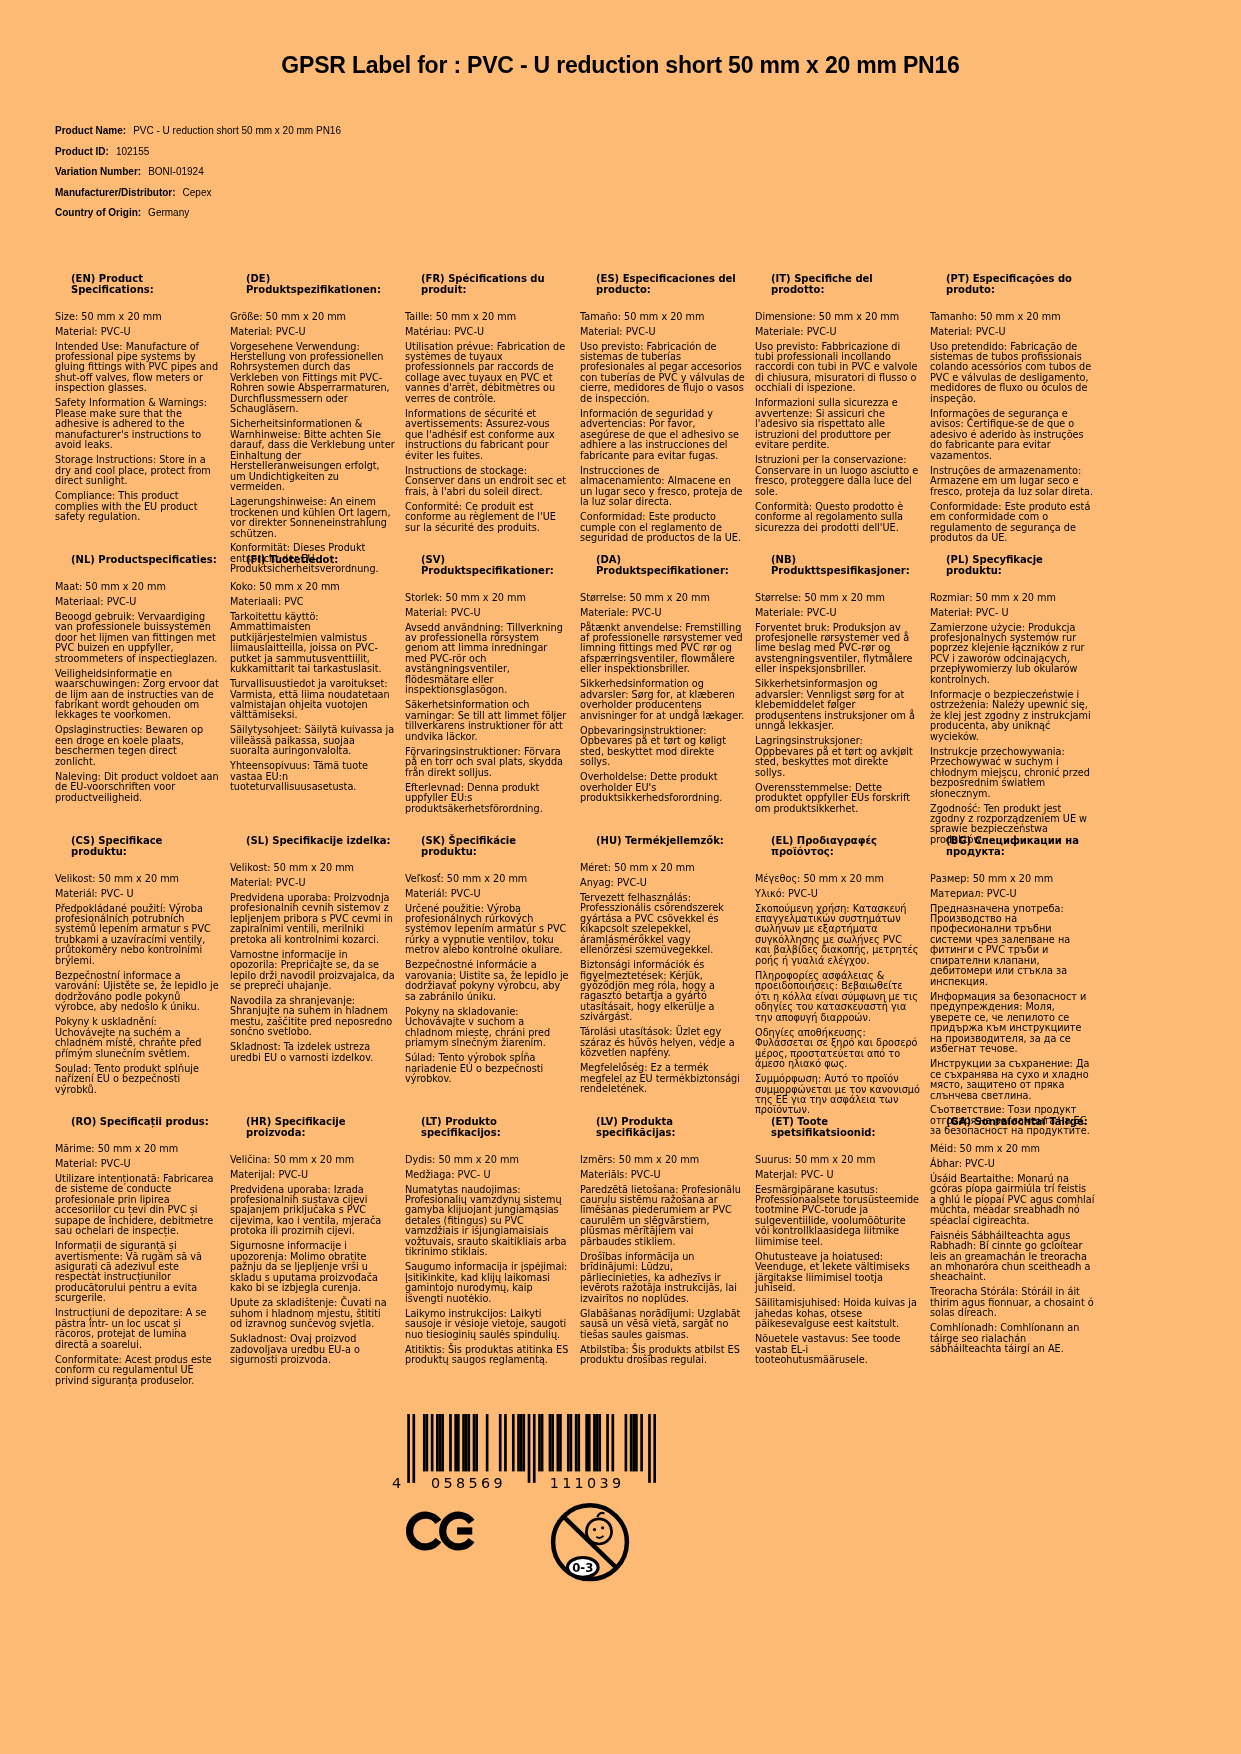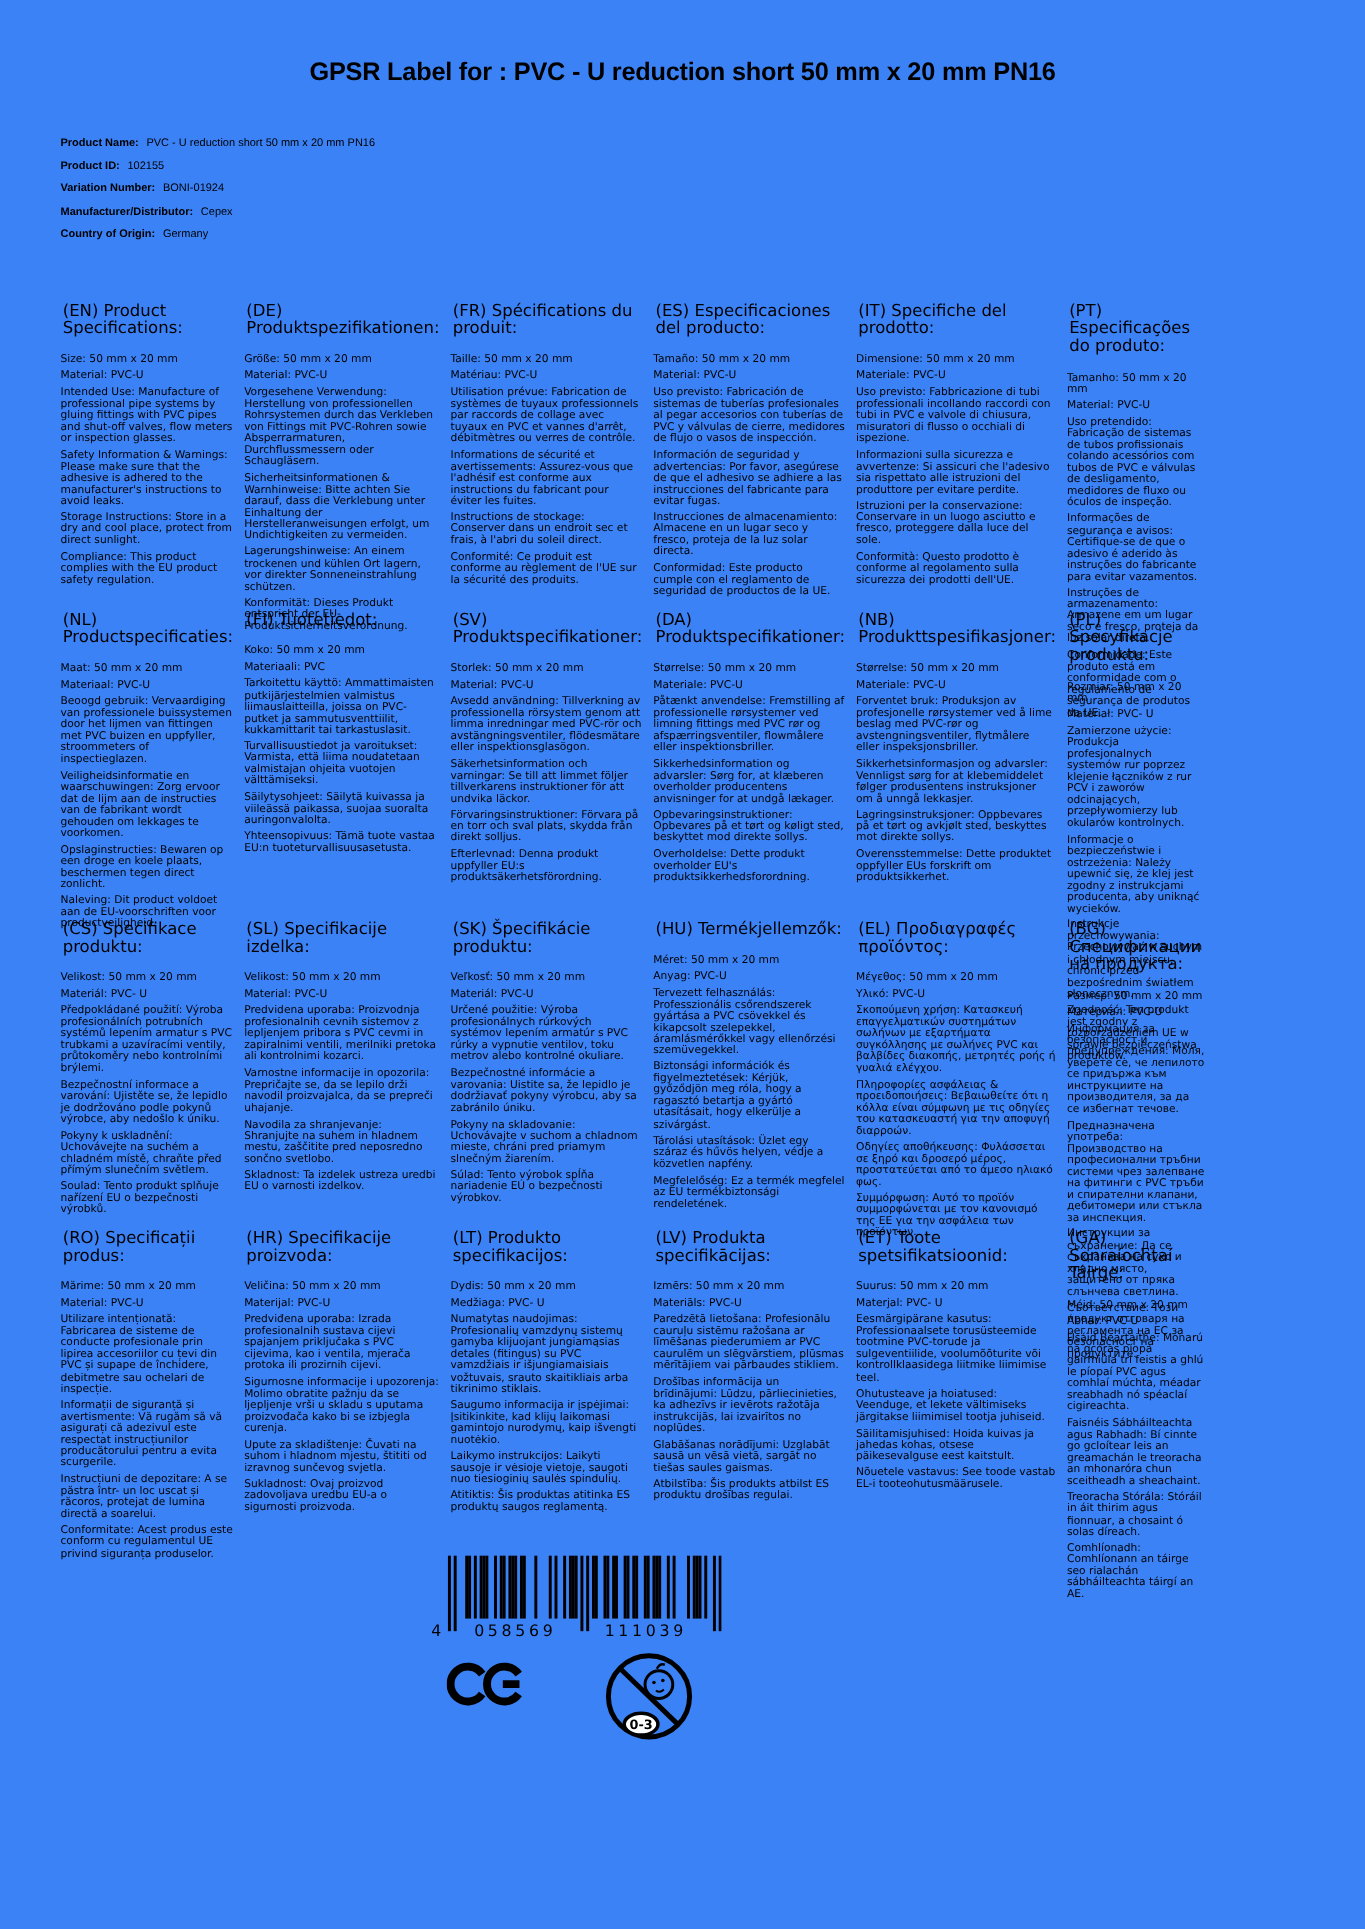--- a/index.html
+++ b/index.html
@@ -1,24 +1,24 @@
 <!DOCTYPE html>
 <html><head>
 <meta charset="utf-8">
 <style>
   html,body{margin:0;padding:0;background:#fff;}
-  .page{position:relative;width:1241px;height:1754px;background:#3b82f6;color:#000;overflow:hidden;}
+  .page{position:relative;width:1241px;height:1754px;background:#fdba74;color:#000;overflow:hidden;}
   .title{position:absolute;top:52px;left:0;width:100%;text-align:center;
          font-family:"Liberation Sans",sans-serif;font-weight:bold;font-size:23px;letter-spacing:-0.2px;}
   .info{position:absolute;left:55px;top:121px;font-family:"Liberation Sans",sans-serif;font-size:10px;line-height:20.6px;}
   .info-label{font-weight:bold;margin-right:7px;}
   .grid{position:absolute;left:55px;top:274px;width:1040px;display:grid;
         grid-template-columns:repeat(6,1fr);column-gap:10px;grid-auto-rows:281px;
         font-family:"DejaVu Sans",sans-serif;font-size:9.7px;line-height:1.08;}
-  .block-title{font-weight:normal;font-size:15px;margin:0 0 1px 2px;}
+  .block-title{font-weight:bold;font-size:10px;margin:0 0 1px 16px;}
   .para{margin-top:4.5px;}
   .para:first-child{margin-top:16px;}
   .barcode{position:absolute;left:390px;top:1414px;width:266px;}
   .barcode svg{display:block;width:266px;height:auto;}
   .ce-mark{position:absolute;left:406px;top:1502px;width:72px;height:58px;}
   .ce-mark svg{display:block;width:72px;height:58px;}
   .age-warning{position:absolute;left:545px;top:1496px;width:90px;height:96px;}
   .age-warning svg{display:block;width:90px;height:96px;}
 </style>
 </head>
@@ -232,22 +232,22 @@
           <div class="para">Πληροφορίες ασφάλειας &amp; προειδοποιήσεις: Βεβαιωθείτε ότι η κόλλα είναι σύμφωνη με τις οδηγίες του κατασκευαστή για την αποφυγή διαρροών.</div>
           <div class="para">Οδηγίες αποθήκευσης: Φυλάσσεται σε ξηρό και δροσερό μέρος, προστατεύεται από το άμεσο ηλιακό φως.</div>
           <div class="para">Συμμόρφωση: Αυτό το προϊόν συμμορφώνεται με τον κανονισμό της ΕΕ για την ασφάλεια των προϊόντων.</div>
         </div>
   </div>
       <div class="spec-block">
     <div class="block-title">(BG) Спецификации на продукта:</div>
     <div class="block-paras">
           <div class="para">Размер: 50 mm x 20 mm</div>
           <div class="para">Материал: PVC-U</div>
+          <div class="para">Предназначена употреба: Производство на професионални тръбни системи чрез залепване на фитинги с PVC тръби и спирателни клапани, дебитомери или стъкла за инспекция.</div>
           <div class="para">Информация за безопасност и предупреждения: Моля, уверете се, че лепилото се придържа към инструкциите на производителя, за да се избегнат течове.</div>
-          <div class="para">Предназначена употреба: Производство на професионални тръбни системи чрез залепване на фитинги с PVC тръби и спирателни клапани, дебитомери или стъкла за инспекция.</div>
           <div class="para">Инструкции за съхранение: Да се съхранява на сухо и хладно място, защитено от пряка слънчева светлина.</div>
           <div class="para">Съответствие: Този продукт отговаря на регламента на ЕС за безопасност на продуктите.</div>
         </div>
   </div>
       <div class="spec-block">
     <div class="block-title">(RO) Specificații produs:</div>
     <div class="block-paras">
           <div class="para">Mărime: 50 mm x 20 mm</div>
           <div class="para">Material: PVC-U</div>
           <div class="para">Utilizare intenționată: Fabricarea de sisteme de conducte profesionale prin lipirea accesoriilor cu țevi din PVC și supape de închidere, debitmetre sau ochelari de inspecție.</div>

